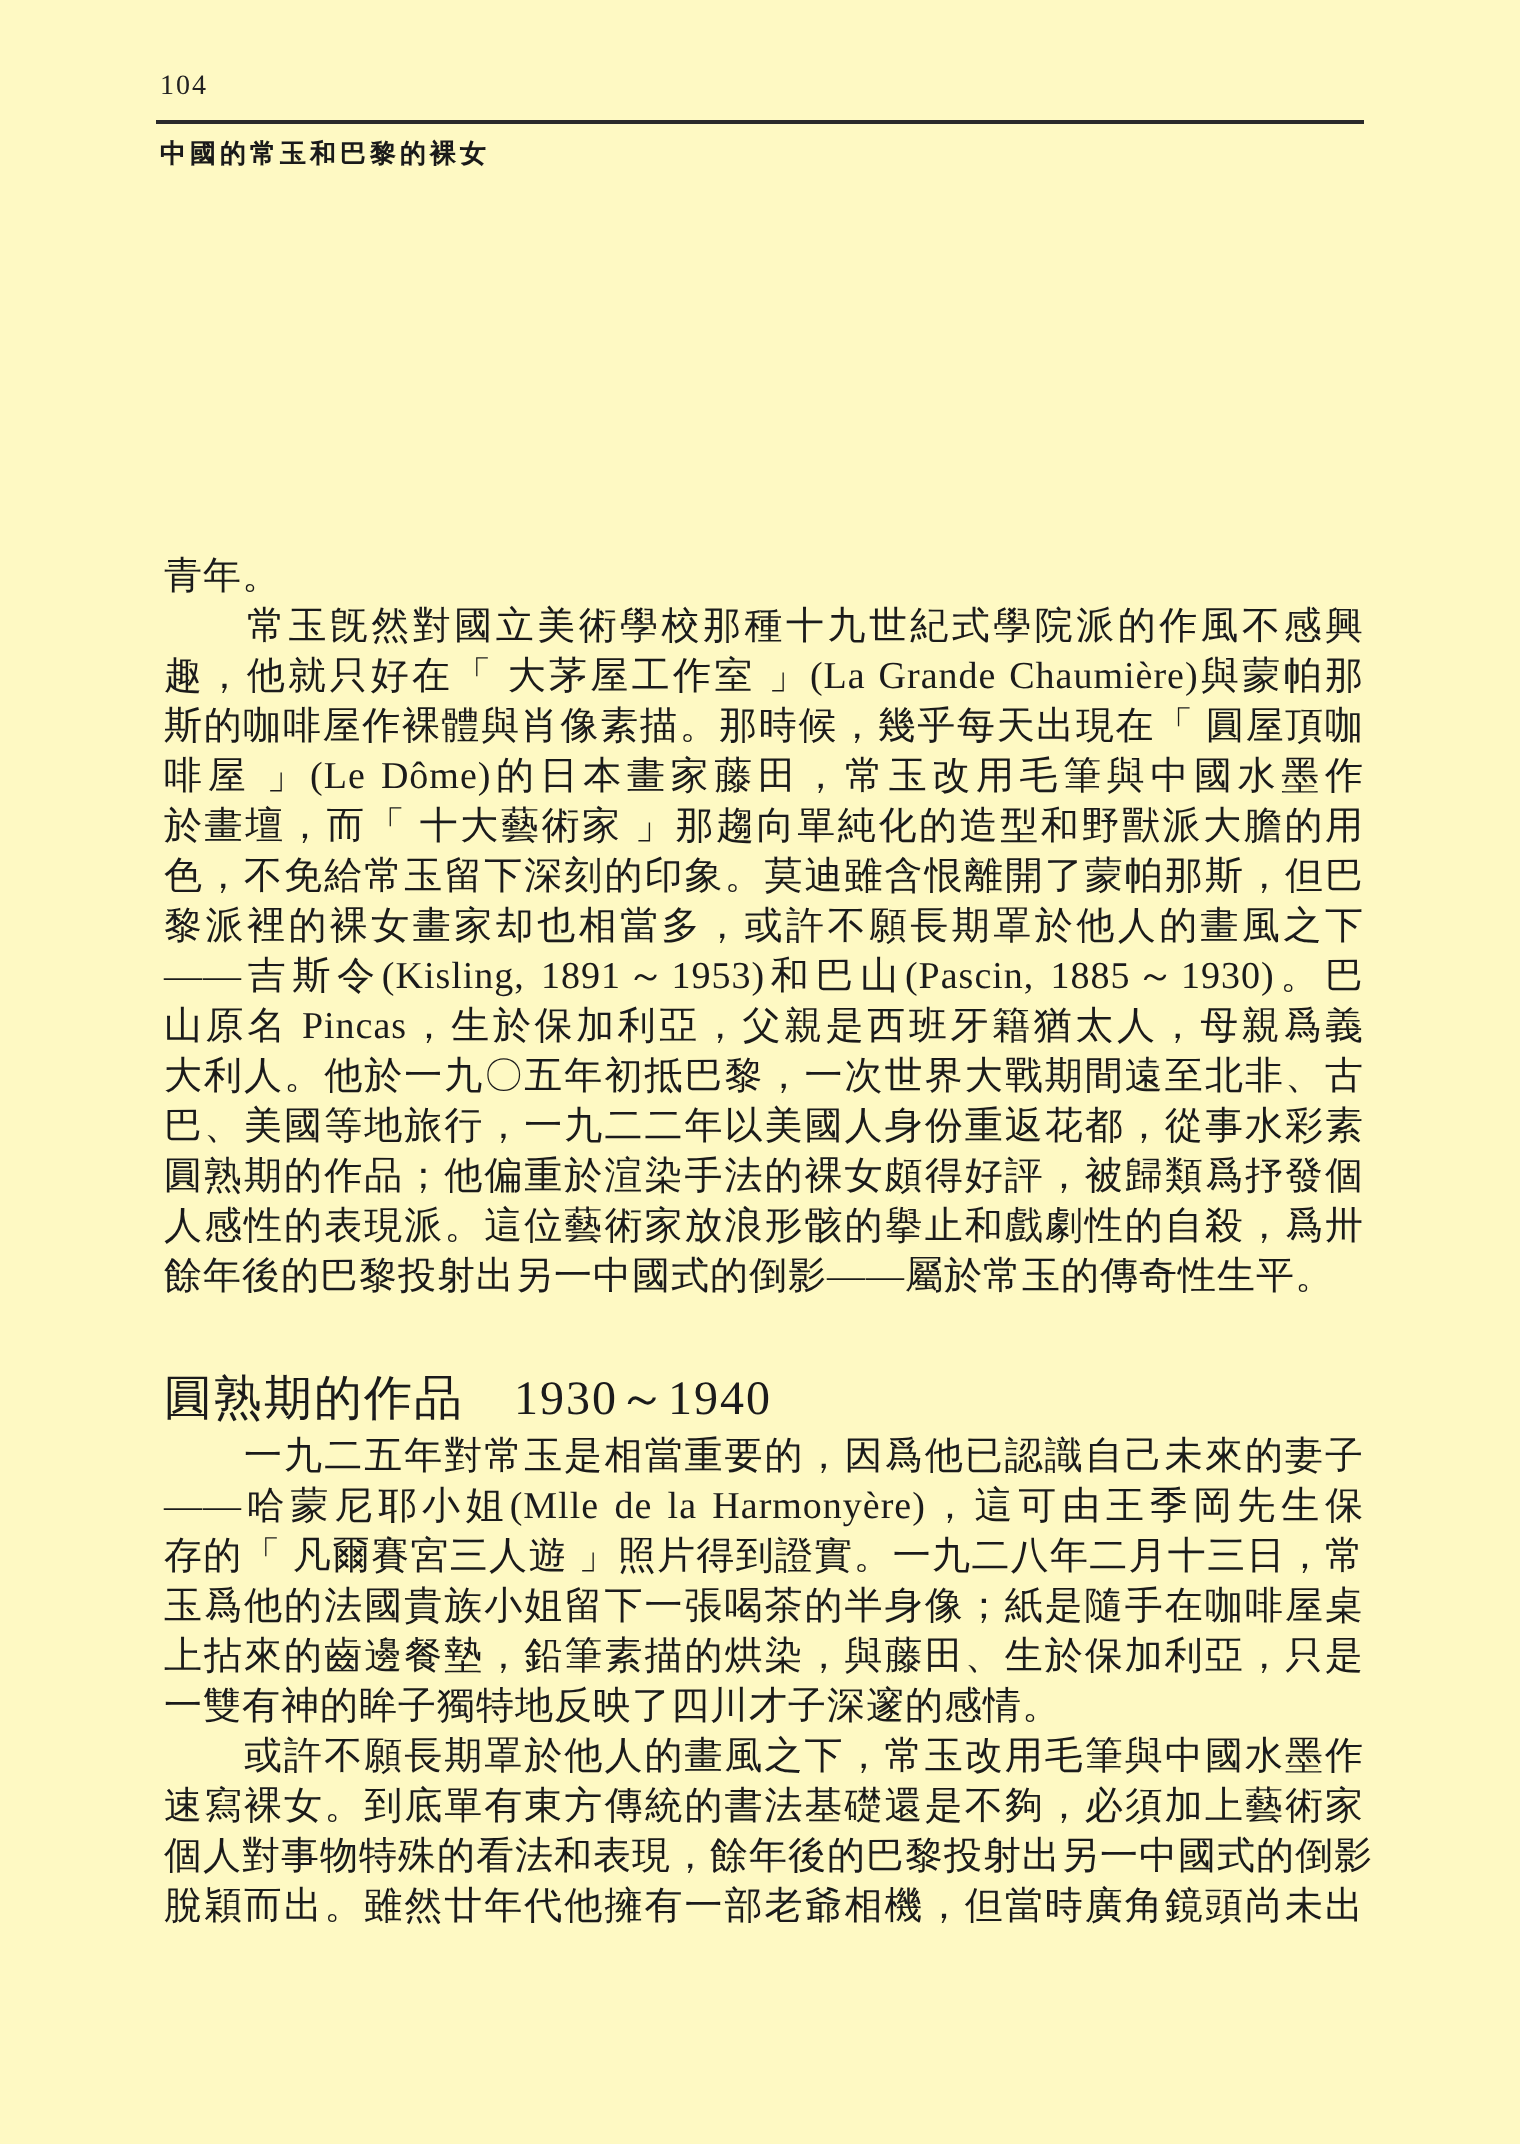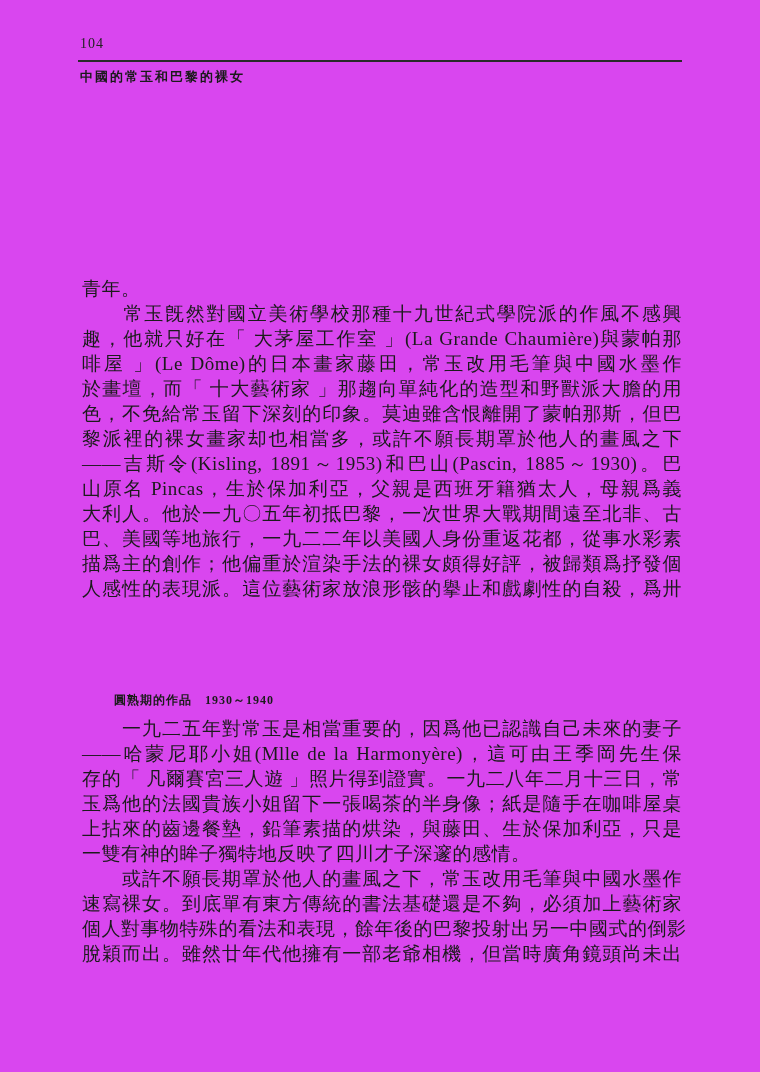--- a/index.html
+++ b/index.html
@@ -1,19 +1,19 @@
 <!DOCTYPE html>
 <html><head>
 <meta charset="utf-8">
 <style>
   html,body{margin:0;padding:0;}
   .page{
     position:relative;
     width:760px;height:1072px;
-    background:#d946ef;
+    background:#fef9c3;
     font-family:"Liberation Serif","DejaVu Serif",serif;
     color:#1b1b1b;
     overflow:hidden;
   }
   .pageno{
     position:absolute;left:80px;top:36px;
     font-size:14px;letter-spacing:1px;color:#222;
   }
   .rule{
     position:absolute;left:78px;top:60px;width:604px;height:0;
@@ -32,50 +32,52 @@
     text-align:justify;
     text-align-last:justify;
     letter-spacing:0.5px;
     white-space:nowrap;
   }
   .line.short{
     text-align-last:left;
   }
   .section-heading{
     position:absolute;left:82px;top:688px;width:600px;
-    font-size:12px;font-weight:bold;line-height:25px;
-    letter-spacing:1px;white-space:nowrap;margin-left:32px;
+    font-size:24px;font-weight:normal;line-height:25px;
+    letter-spacing:1px;white-space:nowrap;
   }
   #p1{top:276px;}
   #p2{top:716px;}
   #p3{top:866px;}
 </style>
 </head>
 <body>
 
 <div class="page">
 
   <div class="pageno">104</div>
   <div class="rule"></div>
   <div class="running-head">中國的常玉和巴黎的裸女</div>
 
   <div class="textblock" id="p1">
     <div class="line short">青年。</div>
     <div class="line">　　常玉旣然對國立美術學校那種十九世紀式學院派的作風不感興</div>
     <div class="line">趣，他就只好在「 大茅屋工作室 」(La Grande Chaumière)與蒙帕那</div>
+    <div class="line">斯的咖啡屋作裸體與肖像素描。那時候，幾乎每天出現在「 圓屋頂咖</div>
     <div class="line">啡屋 」(Le Dôme)的日本畫家藤田，常玉改用毛筆與中國水墨作</div>
     <div class="line">於畫壇，而「 十大藝術家 」那趨向單純化的造型和野獸派大膽的用</div>
     <div class="line">色，不免給常玉留下深刻的印象。莫迪雖含恨離開了蒙帕那斯，但巴</div>
     <div class="line">黎派裡的裸女畫家却也相當多，或許不願長期罩於他人的畫風之下</div>
     <div class="line">——吉斯令(Kisling, 1891～1953)和巴山(Pascin, 1885～1930)。巴</div>
     <div class="line">山原名 Pincas，生於保加利亞，父親是西班牙籍猶太人，母親爲義</div>
     <div class="line">大利人。他於一九〇五年初抵巴黎，一次世界大戰期間遠至北非、古</div>
     <div class="line">巴、美國等地旅行，一九二二年以美國人身份重返花都，從事水彩素</div>
-    <div class="line">描爲主的創作；他偏重於渲染手法的裸女頗得好評，被歸類爲抒發個</div>
+    <div class="line">圓熟期的作品；他偏重於渲染手法的裸女頗得好評，被歸類爲抒發個</div>
     <div class="line">人感性的表現派。這位藝術家放浪形骸的擧止和戲劇性的自殺，爲卅</div>
+    <div class="line short">餘年後的巴黎投射出另一中國式的倒影——屬於常玉的傳奇性生平。</div>
   </div>
 
   <div class="section-heading">圓熟期的作品　1930～1940</div>
 
   <div class="textblock" id="p2">
     <div class="line">　　一九二五年對常玉是相當重要的，因爲他已認識自己未來的妻子</div>
     <div class="line">——哈蒙尼耶小姐(Mlle de la Harmonyère)，這可由王季岡先生保</div>
     <div class="line">存的「 凡爾賽宮三人遊 」照片得到證實。一九二八年二月十三日，常</div>
     <div class="line">玉爲他的法國貴族小姐留下一張喝茶的半身像；紙是隨手在咖啡屋桌</div>
     <div class="line">上拈來的齒邊餐墊，鉛筆素描的烘染，與藤田、生於保加利亞，只是</div>

